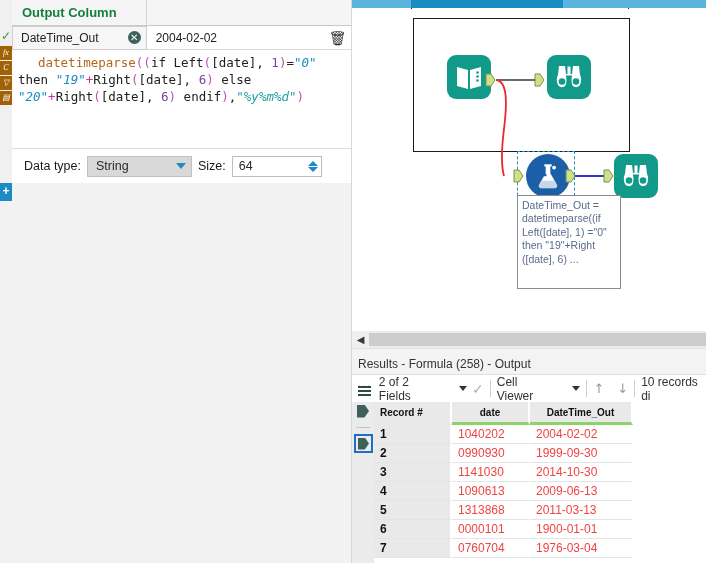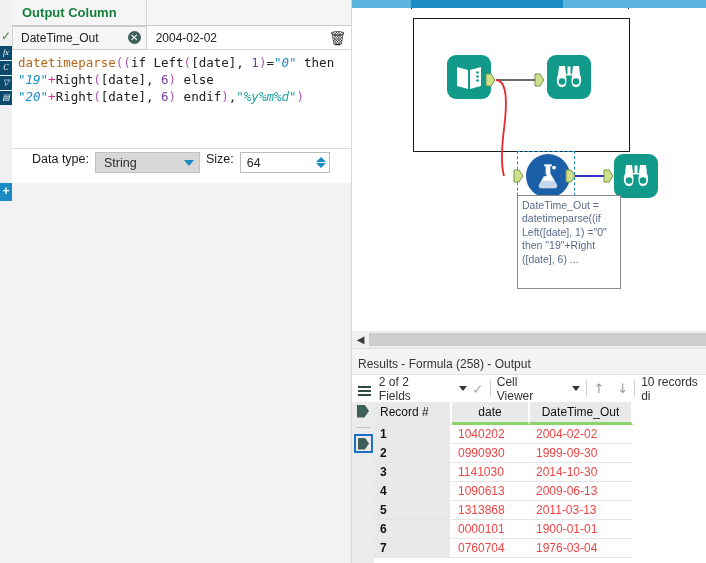--- a/index.html
+++ b/index.html
@@ -19,21 +19,21 @@
     background: #ffffff;
     border-right: 1px solid #d8d8d8;
     box-sizing: border-box;
   }
   #left-toolstrip {
     position: absolute; left: 0; top: 0; width: 12px; height: 563px;
     background: #f0f0f0;
   }
   .strip-ico {
     position: absolute; left: 0; width: 12px; height: 14px;
-    background: #0c4a6e;
+    background: #a16207;
     color: #ffffff;
     font-size: 8px; line-height: 14px; text-align: center;
     font-family: "Liberation Serif", serif;
     font-style: italic;
   }
   .check-ico {
     position: absolute; left: 0; top: 28px; width: 12px; height: 16px;
     color: #4a8f3c; font-size: 12px; line-height: 16px; text-align: center;
   }
   #plus-btn {
@@ -90,36 +90,36 @@
     position: absolute; left: 12px; top: 50px; right: 0; height: 98px;
     background: #ffffff;
     padding: 4px 8px 0 6px;
     box-sizing: border-box;
     font-family: "DejaVu Sans Mono", monospace;
     font-size: 12.5px;
     line-height: 17px;
     white-space: pre-wrap;
     word-break: break-word;
   }
-  .tok-fn    { color: #b5651d; }
+  .tok-fn    { color: #b5651d; margin-left: 20px; }
   .tok-plain { color: #222222; }
   .tok-str   { color: #1b8bc4; font-style: italic; }
   .tok-fmt   { color: #22a0a0; font-style: italic; }
   .tok-num   { color: #7a3fa0; }
   .tok-op    { color: #d42ba0; }
   .tok-paren { color: #b05ab0; }
 
   
   #dtype-sep {
     position: absolute; left: 12px; top: 148px; right: 0; height: 1px;
     background: #dcdcdc;
   }
   #dtype-row {
-    position: absolute; left: 24px; top: 152px; right: 0; height: 28px;
-    display: flex; gap: 6px;
+    position: absolute; left: 16px; top: 152px; right: 0; height: 28px;
+    display: flex; align-items: center; gap: 6px;
     padding-left: 8px; box-sizing: border-box;
   }
   #dtype-row .lbl { font-size: 12.5px; color: #1a1a1a; }
   .combo {
     width: 105px; height: 21px; background: #d8d8d8;
     border: 1px solid #c0c0c0;
     display: flex; align-items: center; justify-content: space-between;
     padding: 0 5px 0 8px; box-sizing: border-box;
     font-size: 12.5px; color: #2a2a2a;
   }
@@ -277,22 +277,22 @@
     position: absolute; left: 0; top: 0; width: 22px; height: 161px;
     background: #ebebeb;
   }
   table.datagrid {
     position: absolute; left: 22px; top: 0;
     border-collapse: separate; border-spacing: 0;
     font-size: 12px;
   }
   table.datagrid th {
     background: #e9e9e9;
-    font-weight: normal;
-    font-size: 12px;
+    font-weight: bold;
+    font-size: 10px;
     color: #111;
     height: 20px;
     padding: 0 6px;
     text-align: center;
     border-right: 2px solid #ffffff;
     border-bottom: 3px solid #8cd46a;
     white-space: nowrap;
   }
   table.datagrid th.rec {
     text-align: left; border-bottom: 3px solid #e9e9e9;

